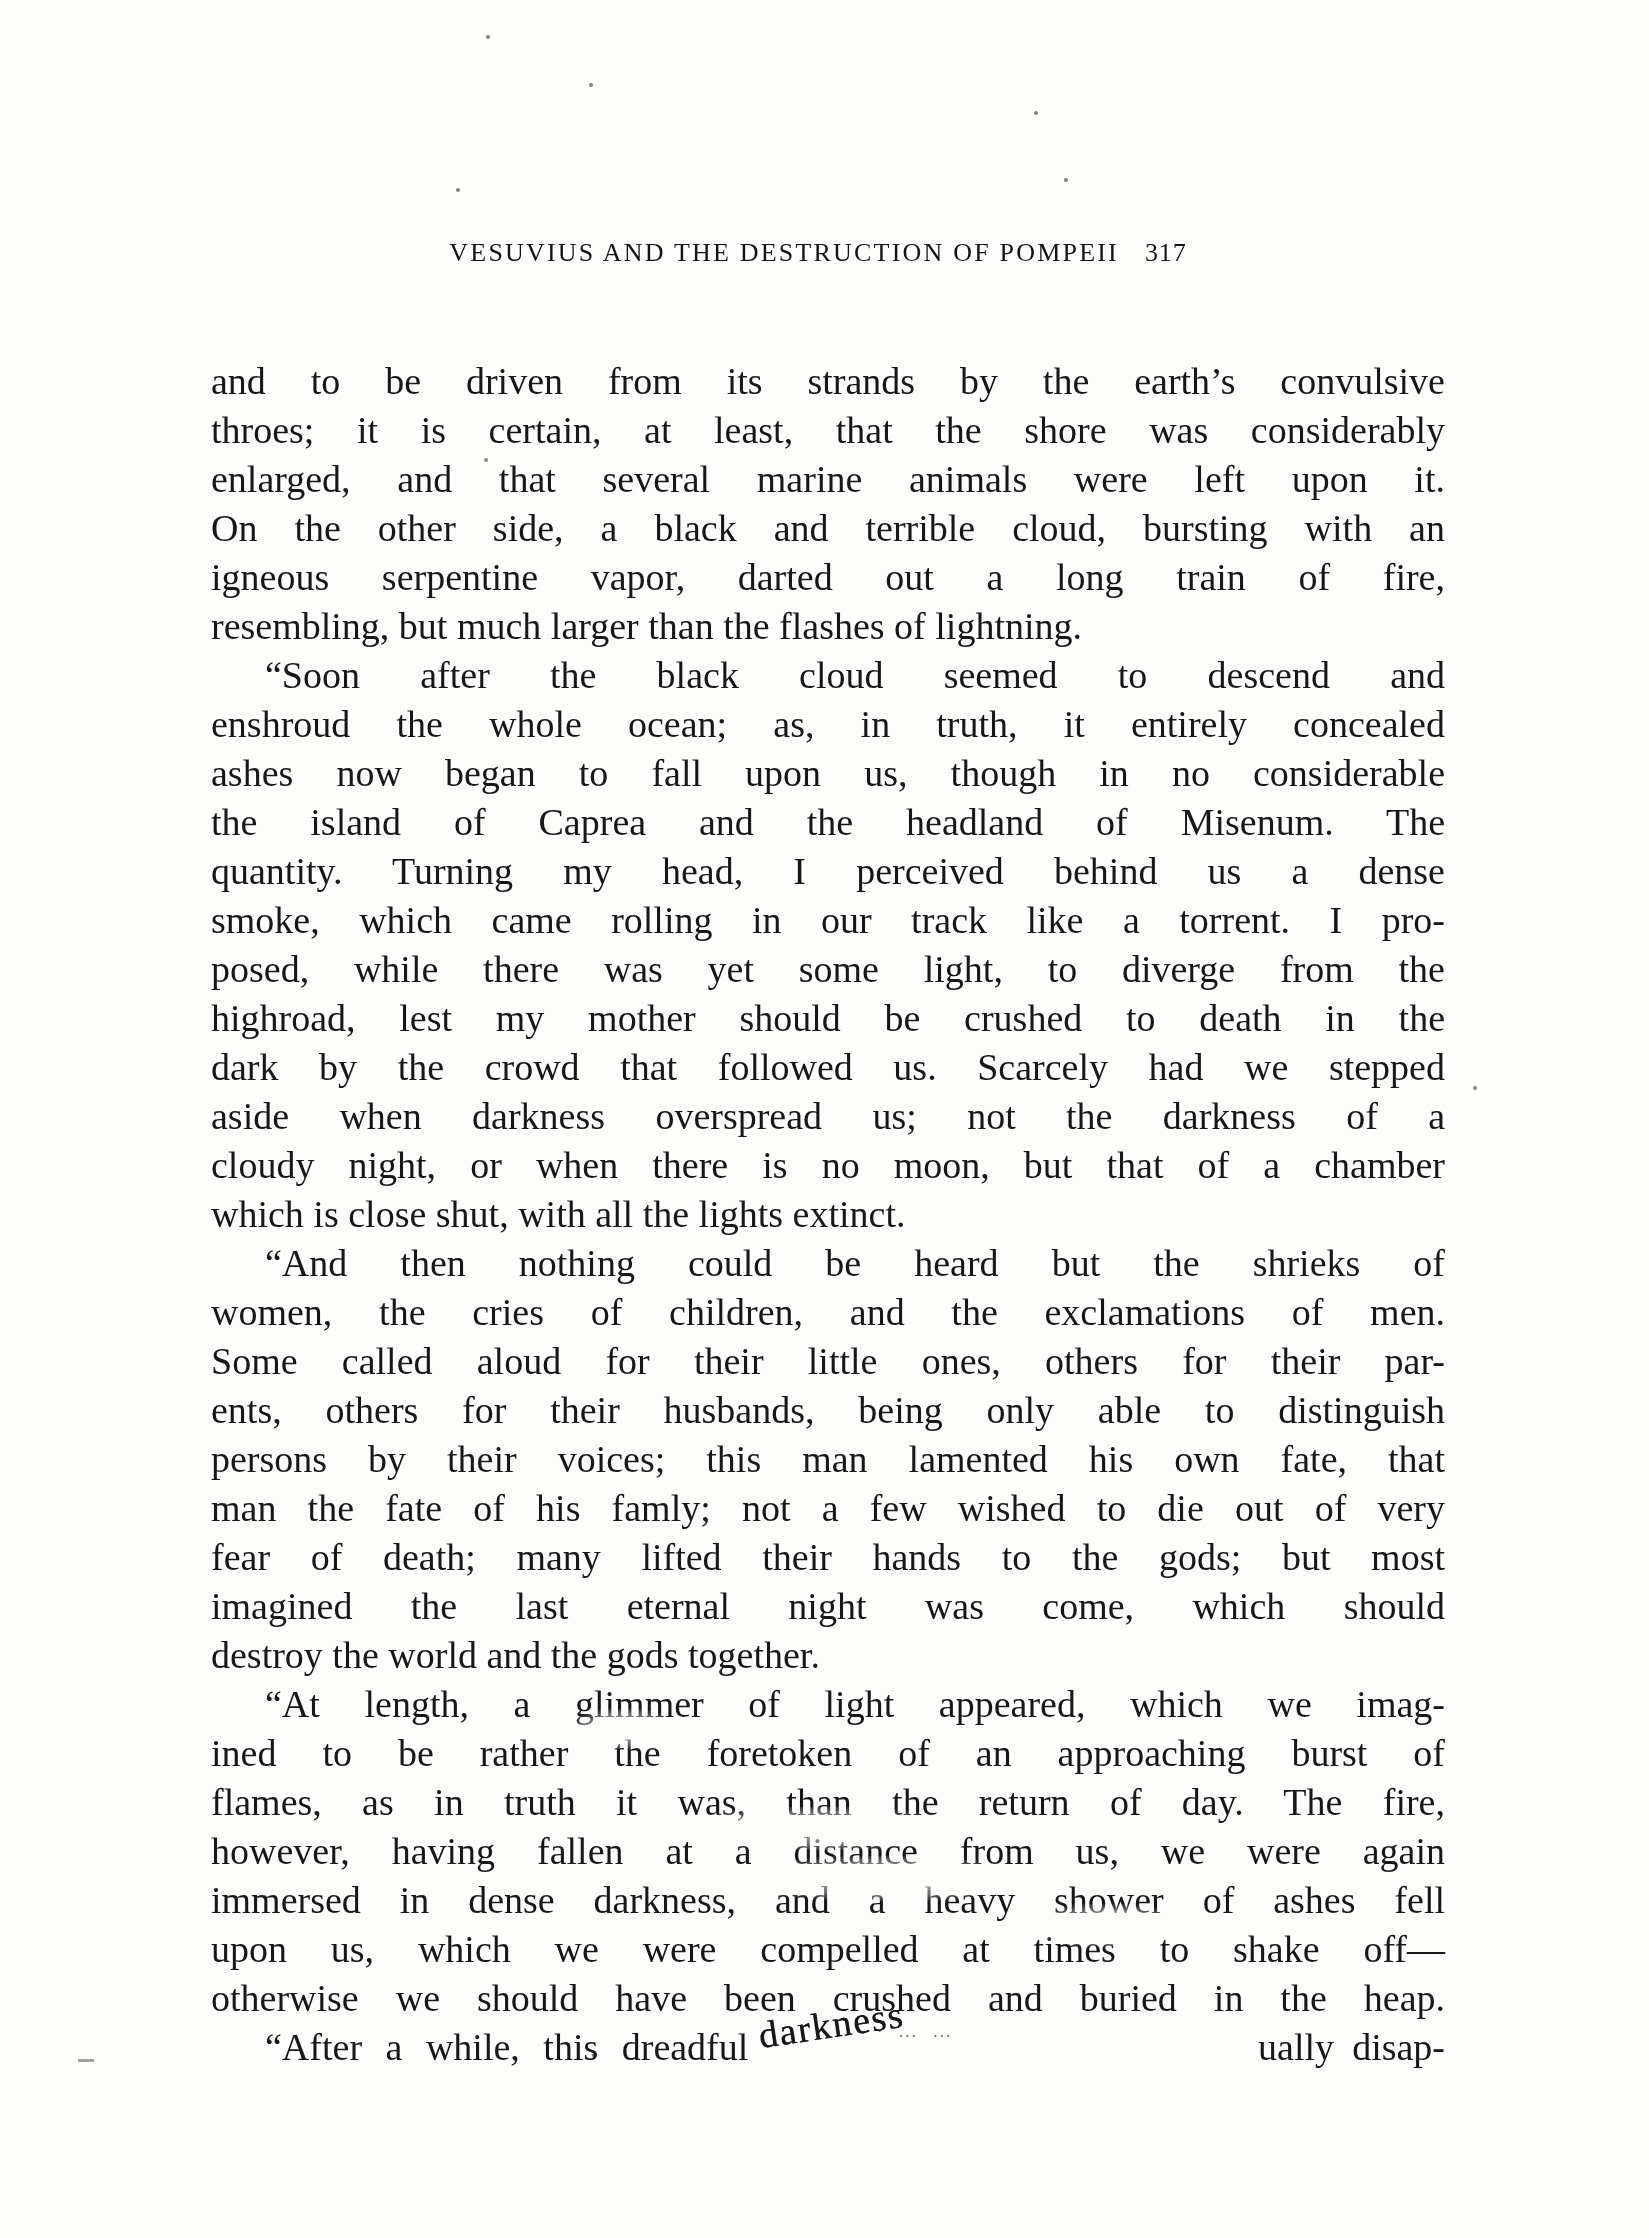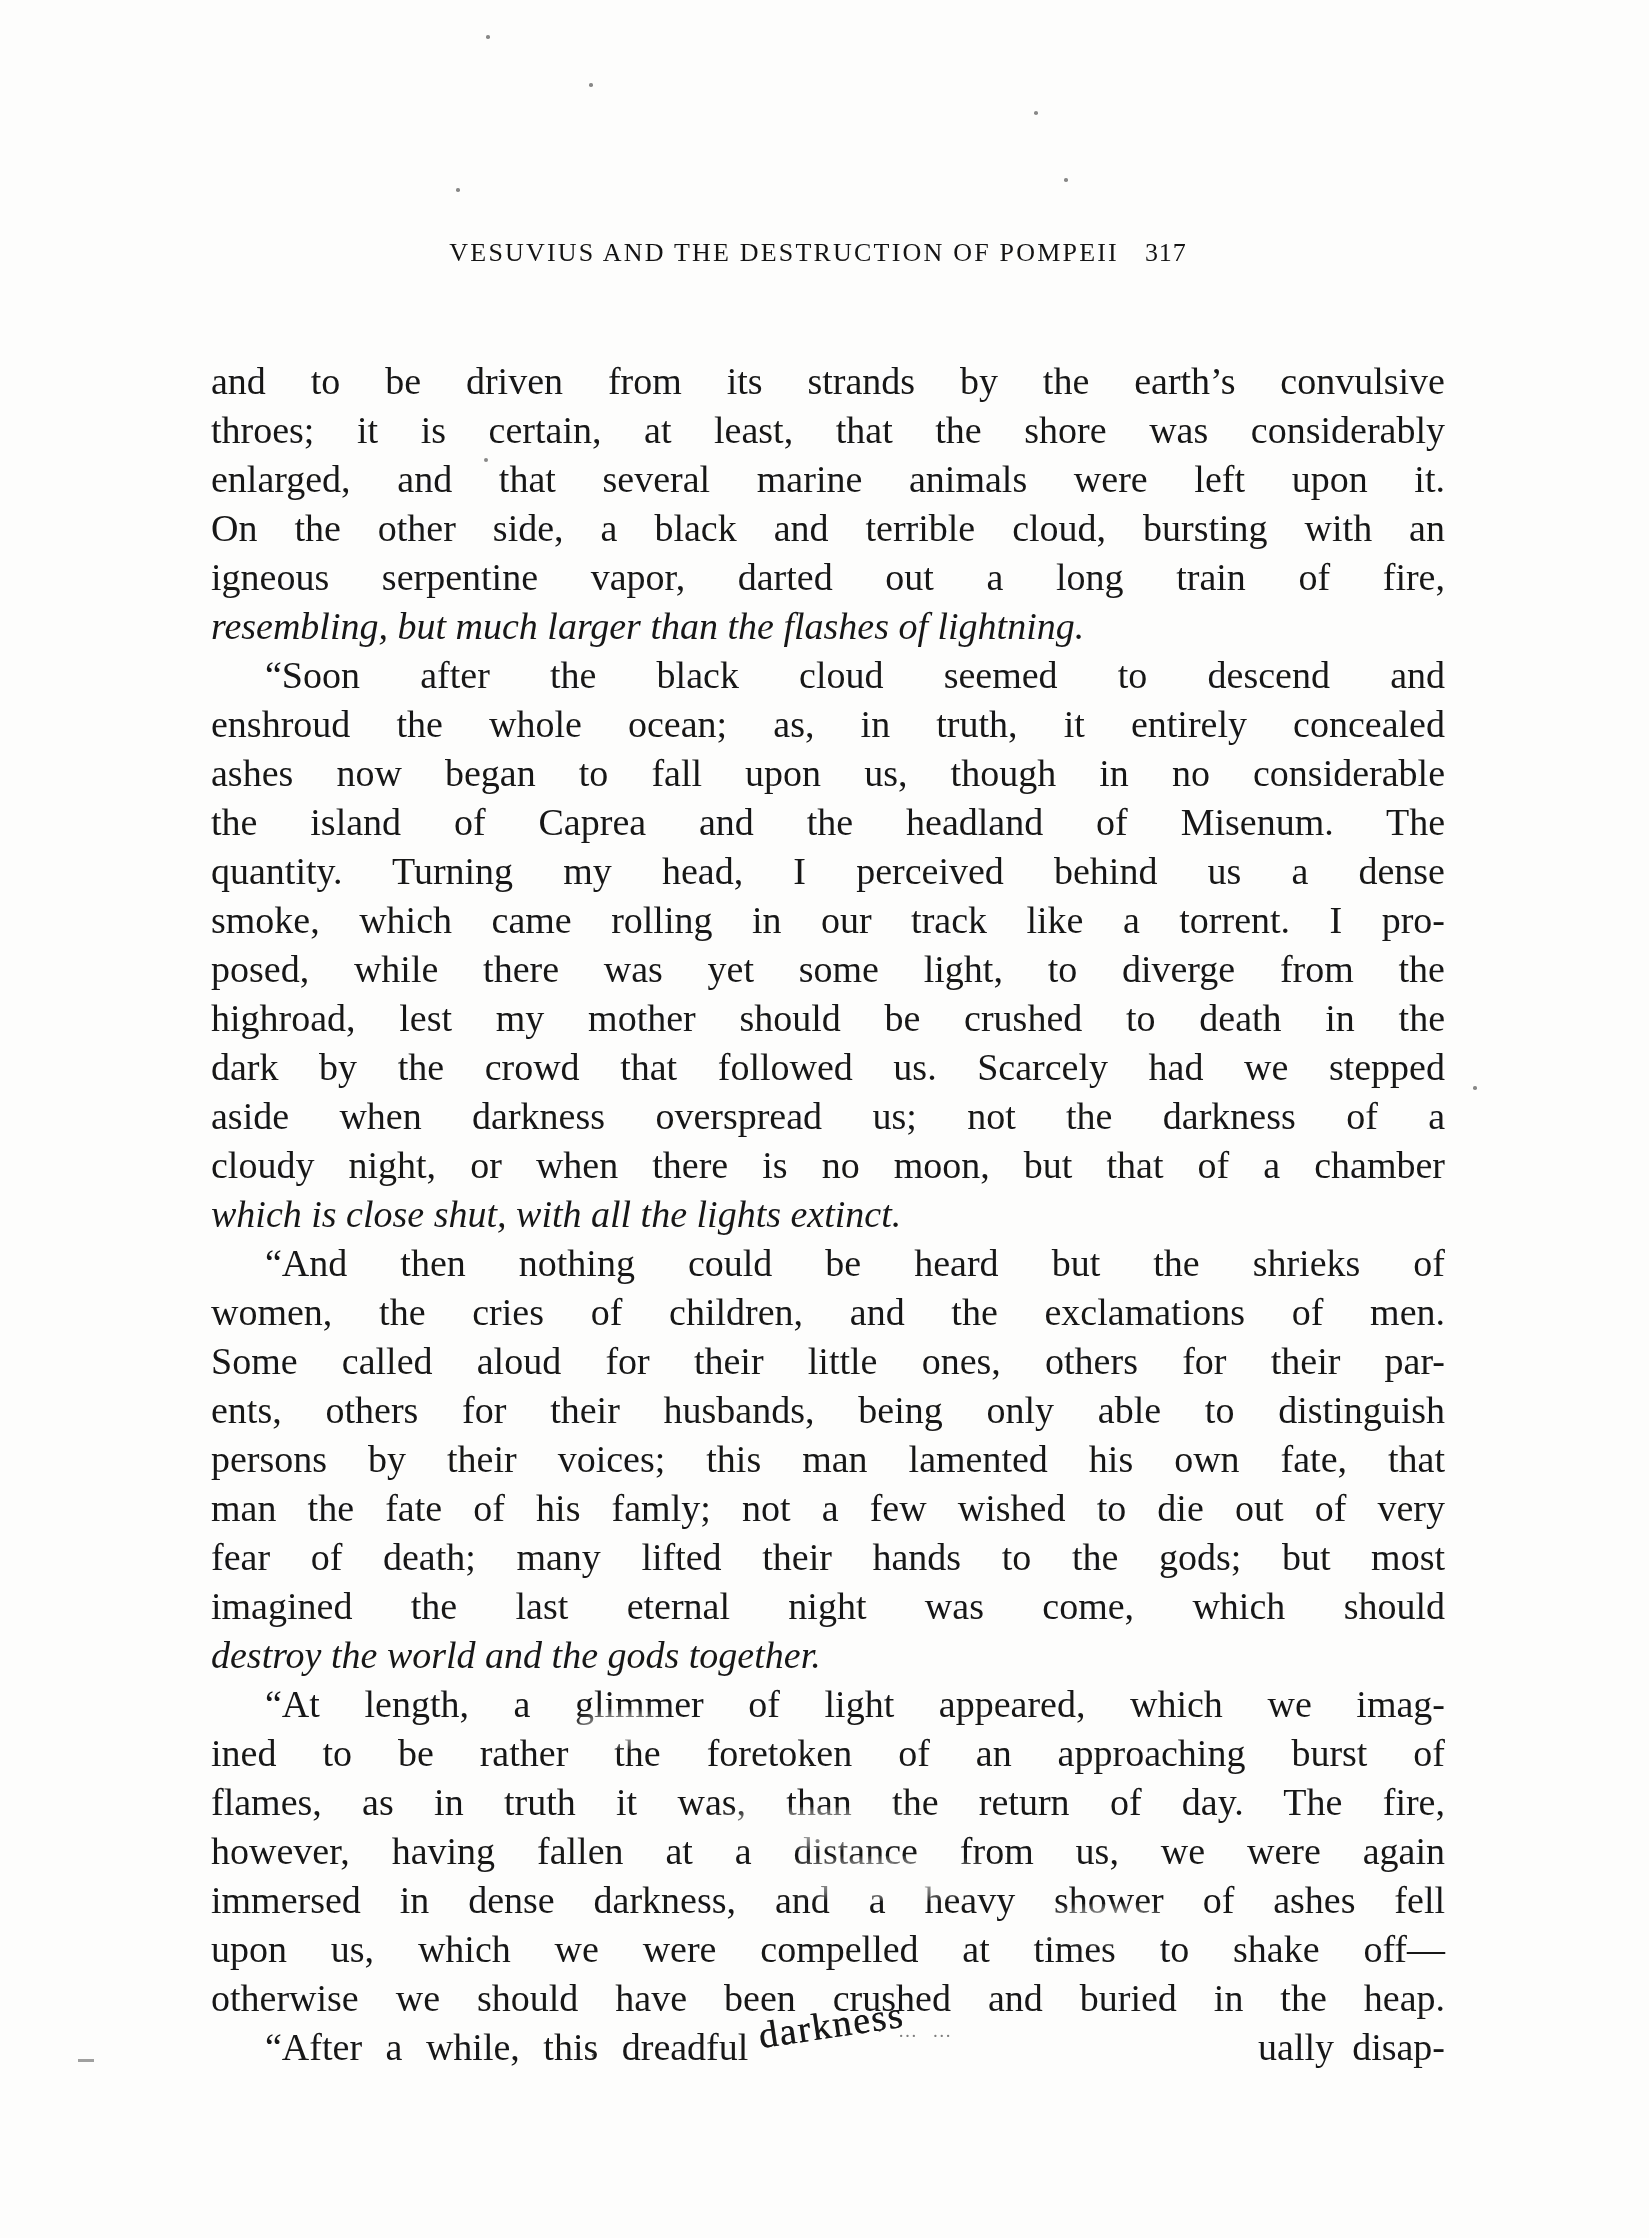--- a/index.html
+++ b/index.html
@@ -17,21 +17,21 @@
   .running-head .pageno{margin-left:26px;letter-spacing:0.9px;}
   .text-block{
     position:absolute;left:211px;top:343px;width:1234px;
     font-size:38px;line-height:49px;color:#171717;margin-top:14px;
   }
   .para{display:block;}
   .ln{
     text-align:justify;text-align-last:justify;
     white-space:nowrap;height:49px;overflow:visible;
   }
-  .ln.left{text-align-last:left;font-style:italic;}
+  .ln.left{text-align-last:left;}
   .ln.ind{text-indent:54px;}
   
   .final-ln{
     display:flex;align-items:baseline;height:49px;
     padding-left:54px;box-sizing:border-box;justify-content:space-between;
   }
   .final-ln .p1{word-spacing:14px;white-space:nowrap;}
   .final-ln .skewed{
     display:inline-block;margin-left:15.6px;white-space:nowrap;
     transform:rotate(-8.5deg) translateY(-12px);transform-origin:left bottom;

